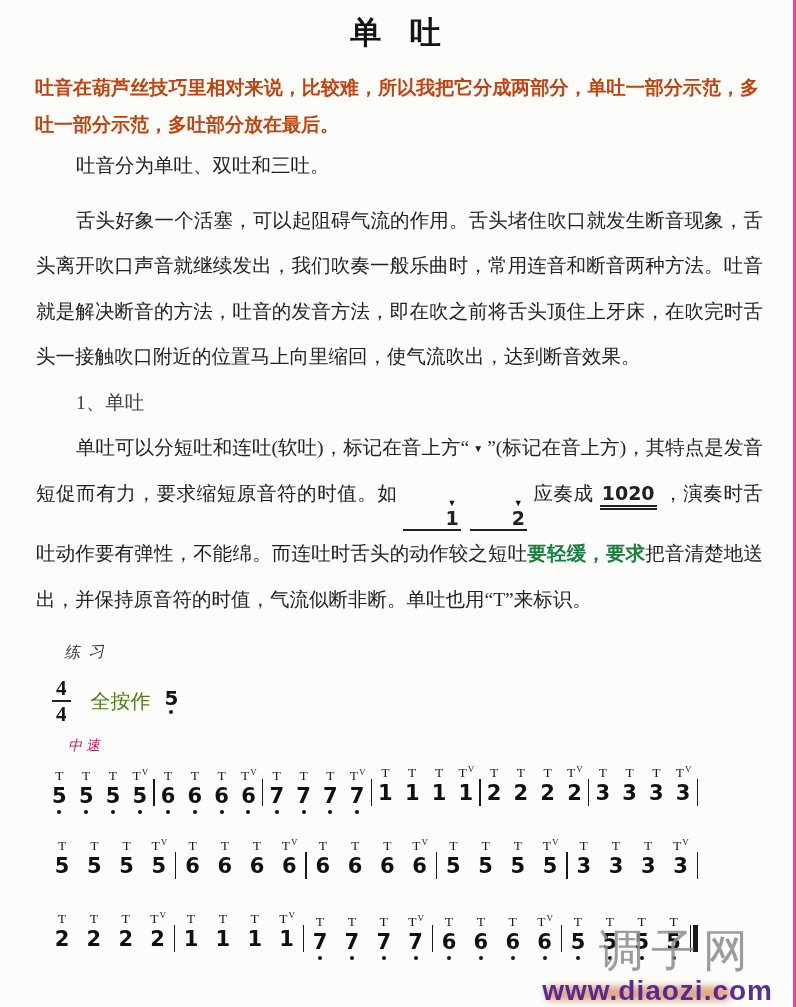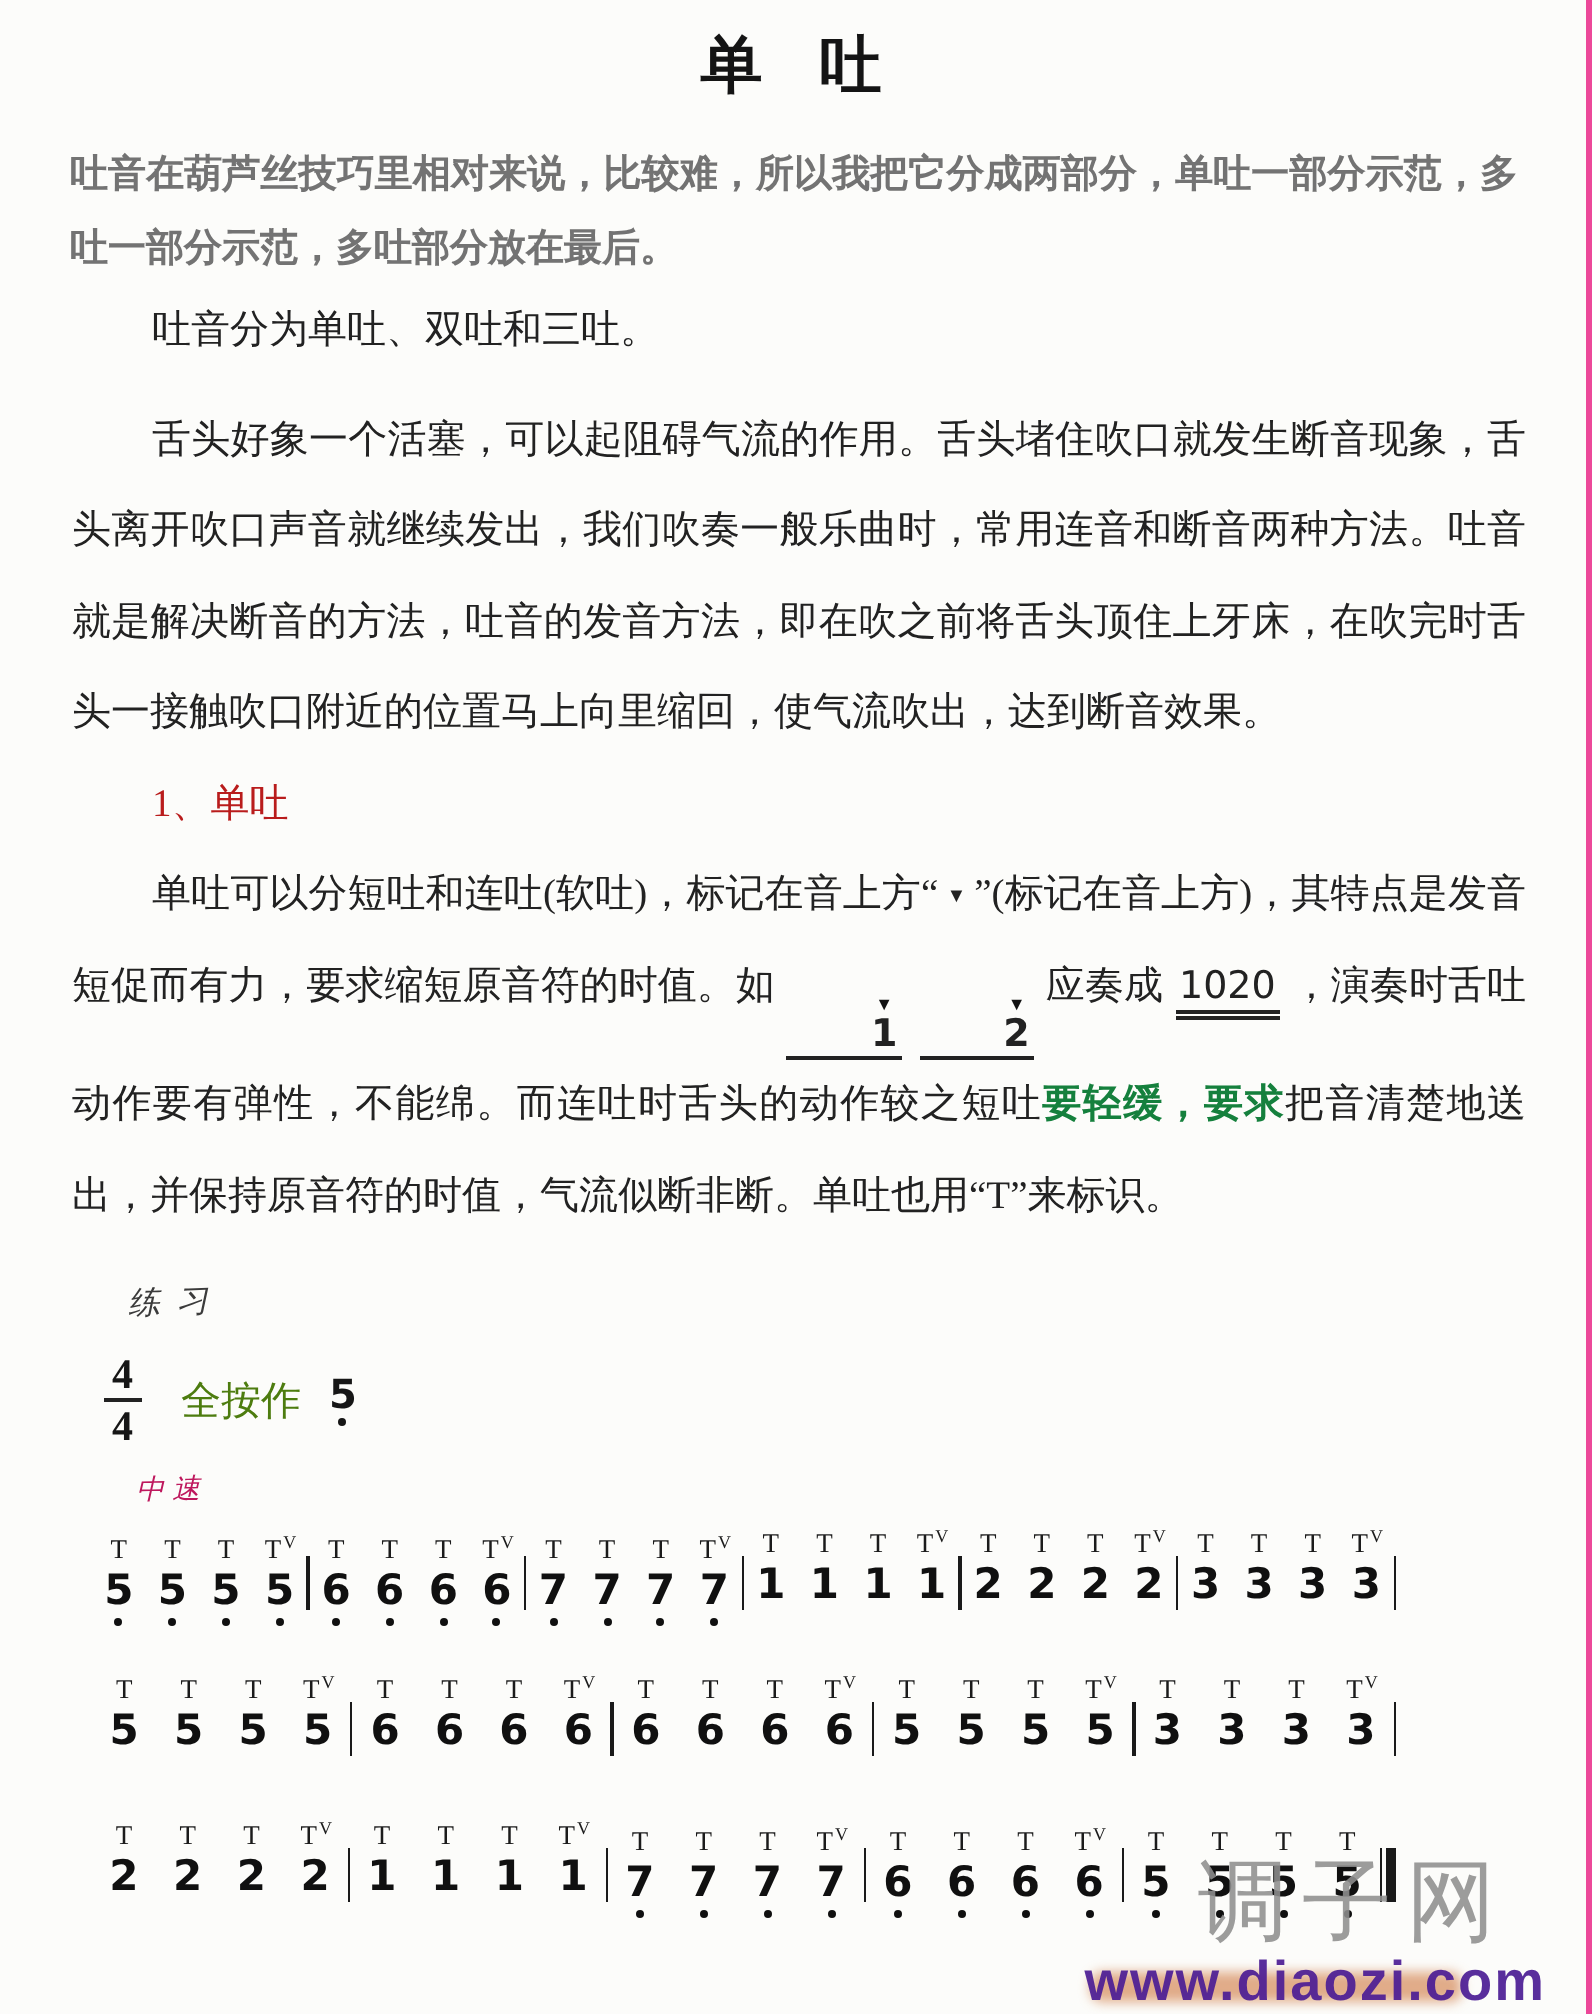--- a/index.html
+++ b/index.html
@@ -10,42 +10,42 @@
     border-right:3px solid #ec4899;
     box-sizing:border-box;
   }
   .title{
     padding-top:12px;text-align:center;
     font-family:"Liberation Sans","DejaVu Sans",sans-serif;
     font-size:31px;font-weight:700;color:#141414;word-spacing:16px;letter-spacing:2px;
   }
   .red-para{
     margin:15px 34px 0 35px;font-size:19px;line-height:37px;
-    font-weight:700;color:#737373;text-align:justify;
+    font-weight:700;color:#c2410c;text-align:justify;
   }
   .body-para{
     margin:9px 30px 0 36px;font-size:19.5px;line-height:45.5px;
     color:#222;text-align:justify;text-indent:2.05em;
   }
   .tight{margin-top:0;}
   .sec-heading{
     margin:0 30px 0 36px;font-size:19.5px;line-height:45px;
-    color:#b91c1c;text-indent:2.05em;font-weight:500;
+    color:#404040;text-indent:2.05em;font-weight:500;
   }
   .red-inline{color:#15803d;font-weight:700;}
   
   .ex-group{display:inline-flex;align-items:flex-end;gap:9px;margin:0 6px;vertical-align:-6px;}
   .ex-note{display:inline-flex;flex-direction:column;align-items:center;}
   .ex-mark{font-size:9px;line-height:10px;color:#111;}
   .ex-digit{
     font-family:"DejaVu Sans",sans-serif;font-weight:700;font-size:19px;line-height:20px;
     border-bottom:2px solid #222;padding:0 2px 1px;
   }
   .ex-result{
-    font-family:"DejaVu Sans",sans-serif;font-weight:400;font-size:19px;
+    font-family:"DejaVu Sans",sans-serif;font-weight:700;font-size:19px;
     border-bottom:5px double #222;padding:0 2px 1px;margin:0 6px;
   }
   .tri{font-size:10px;vertical-align:2px;margin:0 4px;}
   
   .practice-label{
     margin:20px 0 0 64px;font-size:16px;font-style:italic;color:#3b3b3b;
     letter-spacing:8px;transform:rotate(-2deg);display:inline-block;
   }
   .keysig-row{display:flex;align-items:center;margin:14px 0 0 52px;}
   .ts{display:inline-flex;flex-direction:column;align-items:center;

